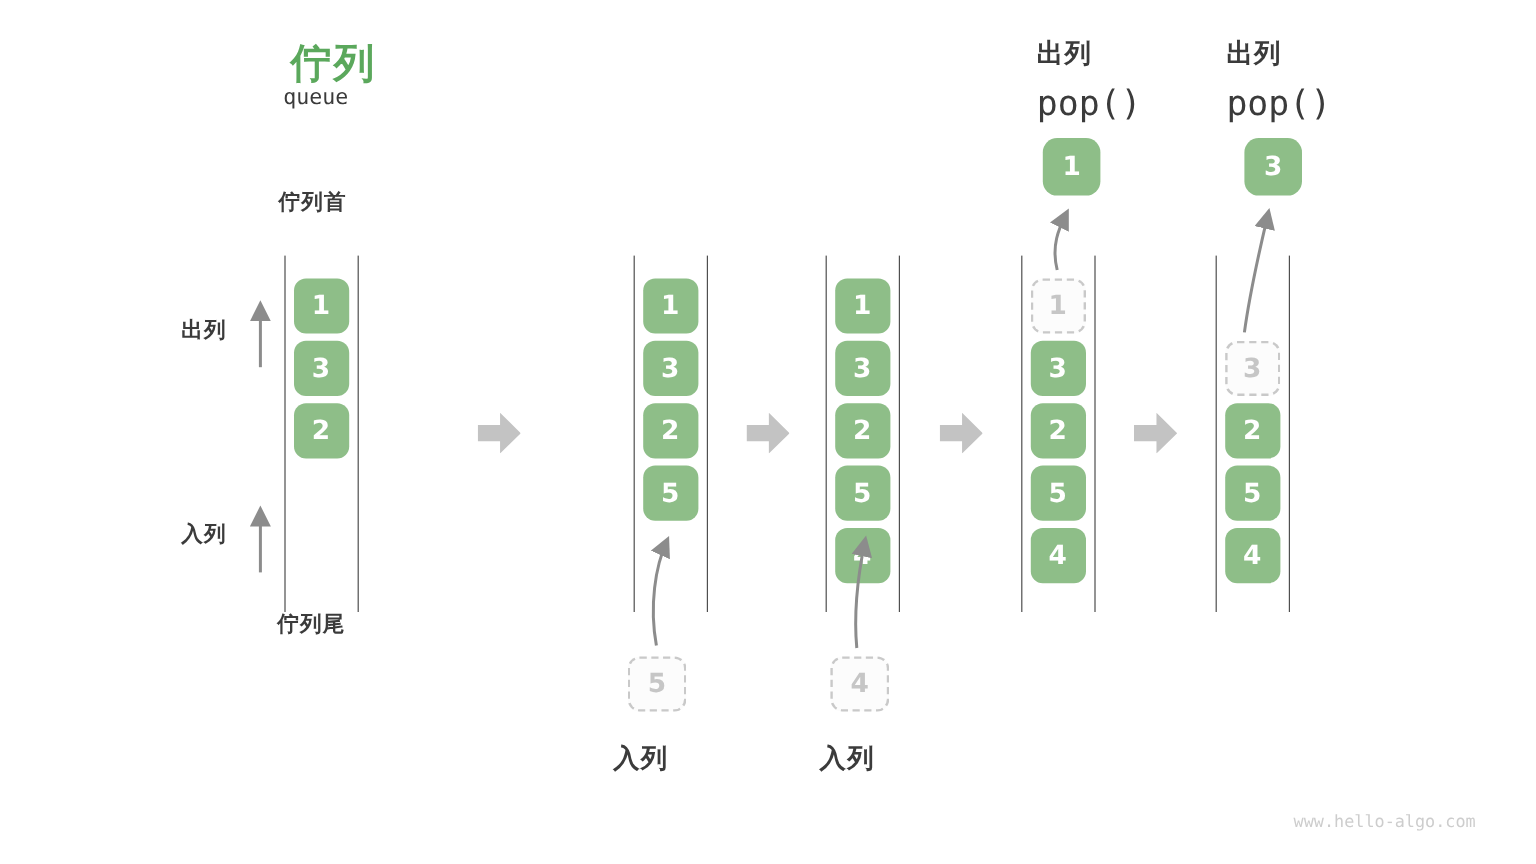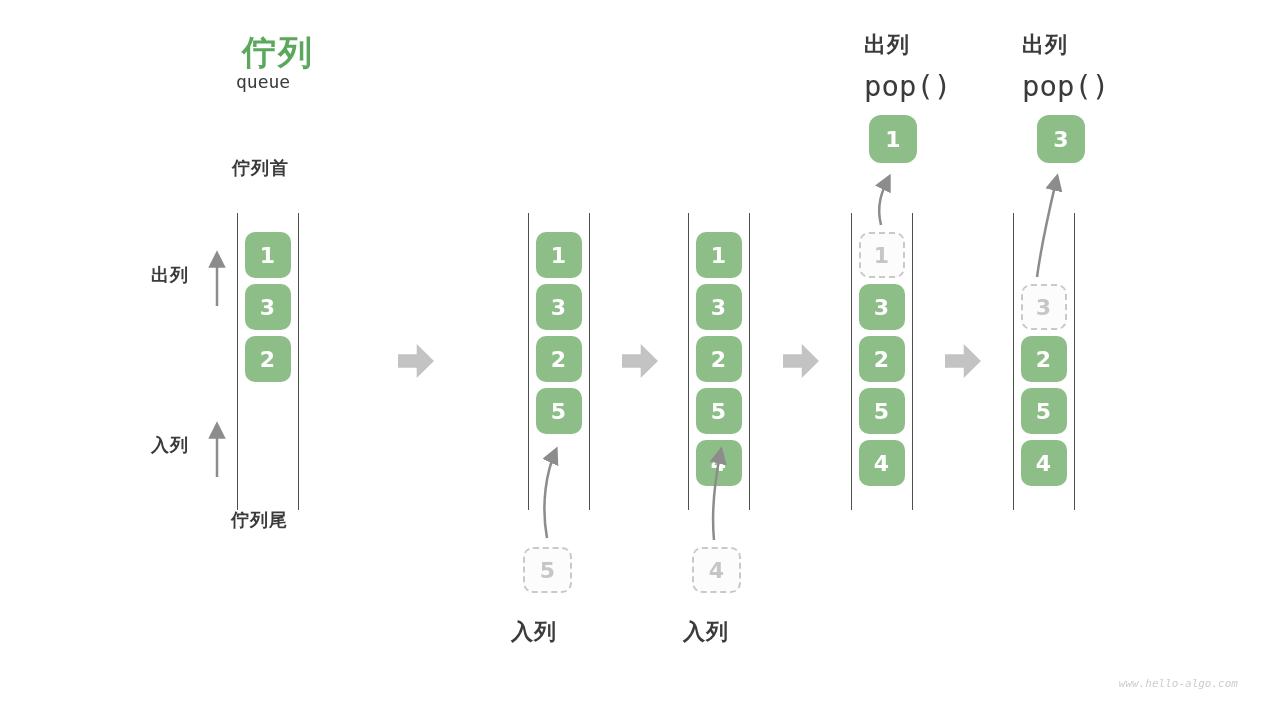--- a/index.html
+++ b/index.html
@@ -41,22 +41,22 @@
     clip-path:polygon(0 30%,52% 30%,52% 0,100% 50%,52% 100%,52% 70%,0 70%);
   }
   #ba0{left:398px} #ba1{left:622px} #ba2{left:783px} #ba3{left:945px}
   .op { position:absolute; width:160px; }
   .op .zh { font-weight:bold; font-size:22px; color:var(--text); letter-spacing:1px; }
   .op .code { margin-top:9px; font-family:"DejaVu Sans Mono", monospace; font-size:29px; color:var(--text); }
   .op .code .arg { color:var(--code-green); font-weight:bold; }
   #op1{left:511px; top:617px} #op2{left:683px; top:617px}
   #op3{left:864px; top:30px}  #op4{left:1022px; top:30px}
   .watermark {
-    position:absolute; left:1078px; top:677px; width:160px; text-align:right;
-    font-family:"DejaVu Sans Mono", monospace; font-size:11px; color:var(--watermark);font-style:italic;
+    position:absolute; left:1078px; top:677px; width:160px; 
+    font-family:"DejaVu Sans Mono", monospace; font-size:14px; color:var(--watermark);
   }
   svg.overlay { position:absolute; left:0; top:0; pointer-events:none; }
 </style>
 </head>
 <body>
 
 <div class="canvas" style="--green: #8EBE88; --title-green: #5BA85C; --code-green: #4D9E50; --text: #3B3B3B; --wall: #4F4F4F; --dash-border: #C9C9C9; --dash-text: #C6C6C6; --block-arrow: #C3C3C3; --thin-arrow: #8C8C8C; --watermark: #CDCDCD;">
 
   <div class="abs title-zh" style="left:242px; top:30px;">佇列</div>
   <div class="abs title-en" style="left:236px; top:71px;">queue</div>

